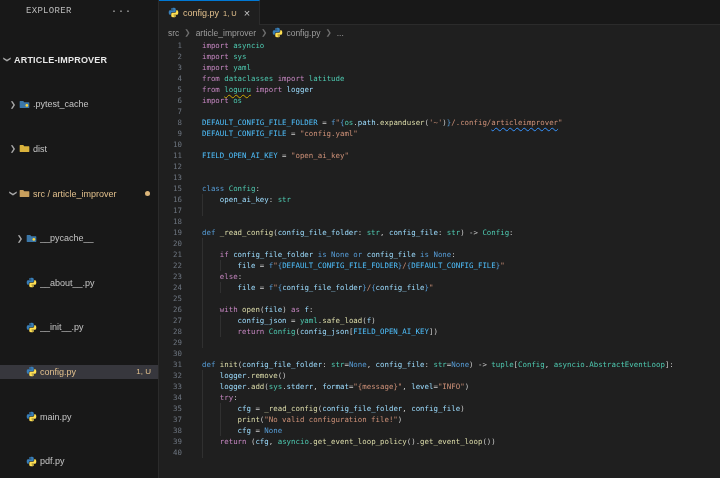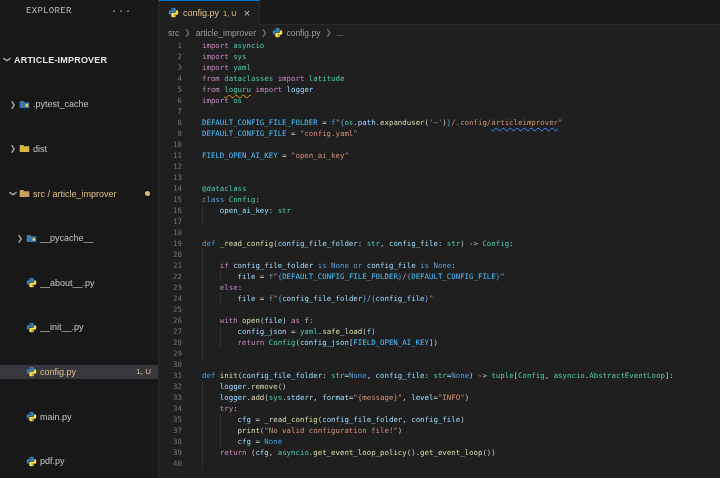--- a/index.html
+++ b/index.html
@@ -251,21 +251,20 @@
         <div class="cl"><span class="ln">4</span><span class="ct"><span class="tk-k">from</span><span class="tk-w"> </span><span class="tk-t">dataclasses</span><span class="tk-w"> </span><span class="tk-k">import</span><span class="tk-w"> </span><span class="tk-t">latitude</span></span></div>
         <div class="cl"><span class="ln">5</span><span class="ct"><span class="tk-k">from</span><span class="tk-w"> </span><span class="tk-u">loguru</span><span class="tk-w"> </span><span class="tk-k">import</span><span class="tk-w"> </span><span class="tk-v">logger</span></span></div>
         <div class="cl"><span class="ln">6</span><span class="ct"><span class="tk-k">import</span><span class="tk-w"> </span><span class="tk-t">os</span></span></div>
         <div class="cl"><span class="ln">7</span><span class="ct"></span></div>
         <div class="cl"><span class="ln">8</span><span class="ct"><span class="tk-c">DEFAULT_CONFIG_FILE_FOLDER</span><span class="tk-w"> = </span><span class="tk-b">f</span><span class="tk-s">"</span><span class="tk-b">{</span><span class="tk-t">os</span><span class="tk-w">.</span><span class="tk-v">path</span><span class="tk-w">.</span><span class="tk-f">expanduser</span><span class="tk-w">(</span><span class="tk-s">'~'</span><span class="tk-w">)</span><span class="tk-b">}</span><span class="tk-s">/.config/</span><span class="tk-q">articleimprover</span><span class="tk-s">"</span></span></div>
         <div class="cl"><span class="ln">9</span><span class="ct"><span class="tk-c">DEFAULT_CONFIG_FILE</span><span class="tk-w"> = </span><span class="tk-s">"config.yaml"</span></span></div>
         <div class="cl"><span class="ln">10</span><span class="ct"></span></div>
         <div class="cl"><span class="ln">11</span><span class="ct"><span class="tk-c">FIELD_OPEN_AI_KEY</span><span class="tk-w"> = </span><span class="tk-s">"open_ai_key"</span></span></div>
         <div class="cl"><span class="ln">12</span><span class="ct"></span></div>
         <div class="cl"><span class="ln">13</span><span class="ct"></span></div>
-        <div class="cl"><span class="ln">14</span><span class="ct"><span class="tk-t">@dataclass</span></span></div>
         <div class="cl"><span class="ln">15</span><span class="ct"><span class="tk-b">class</span><span class="tk-w"> </span><span class="tk-t">Config</span><span class="tk-w">:</span></span></div>
         <div class="cl"><span class="iguide" style="left: 43px;"></span><span class="ln">16</span><span class="ct"><span class="tk-w">    </span><span class="tk-v">open_ai_key</span><span class="tk-w">: </span><span class="tk-t">str</span></span></div>
         <div class="cl"><span class="iguide" style="left: 43px;"></span><span class="ln">17</span><span class="ct"></span></div>
         <div class="cl"><span class="ln">18</span><span class="ct"></span></div>
         <div class="cl"><span class="ln">19</span><span class="ct"><span class="tk-b">def</span><span class="tk-w"> </span><span class="tk-f">_read_config</span><span class="tk-w">(</span><span class="tk-v">config_file_folder</span><span class="tk-w">: </span><span class="tk-t">str</span><span class="tk-w">, </span><span class="tk-v">config_file</span><span class="tk-w">: </span><span class="tk-t">str</span><span class="tk-w">) -&gt; </span><span class="tk-t">Config</span><span class="tk-w">:</span></span></div>
         <div class="cl"><span class="iguide" style="left: 43px;"></span><span class="ln">20</span><span class="ct"></span></div>
         <div class="cl"><span class="iguide" style="left: 43px;"></span><span class="ln">21</span><span class="ct"><span class="tk-w">    </span><span class="tk-k">if</span><span class="tk-w"> </span><span class="tk-v">config_file_folder</span><span class="tk-w"> </span><span class="tk-b">is</span><span class="tk-w"> </span><span class="tk-b">None</span><span class="tk-w"> </span><span class="tk-b">or</span><span class="tk-w"> </span><span class="tk-v">config_file</span><span class="tk-w"> </span><span class="tk-b">is</span><span class="tk-w"> </span><span class="tk-b">None</span><span class="tk-w">:</span></span></div>
         <div class="cl"><span class="iguide" style="left: 43px;"></span><span class="iguide" style="left: 60.8px;"></span><span class="ln">22</span><span class="ct"><span class="tk-w">        </span><span class="tk-v">file</span><span class="tk-w"> = </span><span class="tk-b">f</span><span class="tk-s">"</span><span class="tk-b">{</span><span class="tk-c">DEFAULT_CONFIG_FILE_FOLDER</span><span class="tk-b">}</span><span class="tk-s">/</span><span class="tk-b">{</span><span class="tk-c">DEFAULT_CONFIG_FILE</span><span class="tk-b">}</span><span class="tk-s">"</span></span></div>
         <div class="cl"><span class="iguide" style="left: 43px;"></span><span class="ln">23</span><span class="ct"><span class="tk-w">    </span><span class="tk-k">else</span><span class="tk-w">:</span></span></div>
         <div class="cl"><span class="iguide" style="left: 43px;"></span><span class="iguide" style="left: 60.8px;"></span><span class="ln">24</span><span class="ct"><span class="tk-w">        </span><span class="tk-v">file</span><span class="tk-w"> = </span><span class="tk-b">f</span><span class="tk-s">"</span><span class="tk-b">{</span><span class="tk-v">config_file_folder</span><span class="tk-b">}</span><span class="tk-s">/</span><span class="tk-b">{</span><span class="tk-v">config_file</span><span class="tk-b">}</span><span class="tk-s">"</span></span></div>

